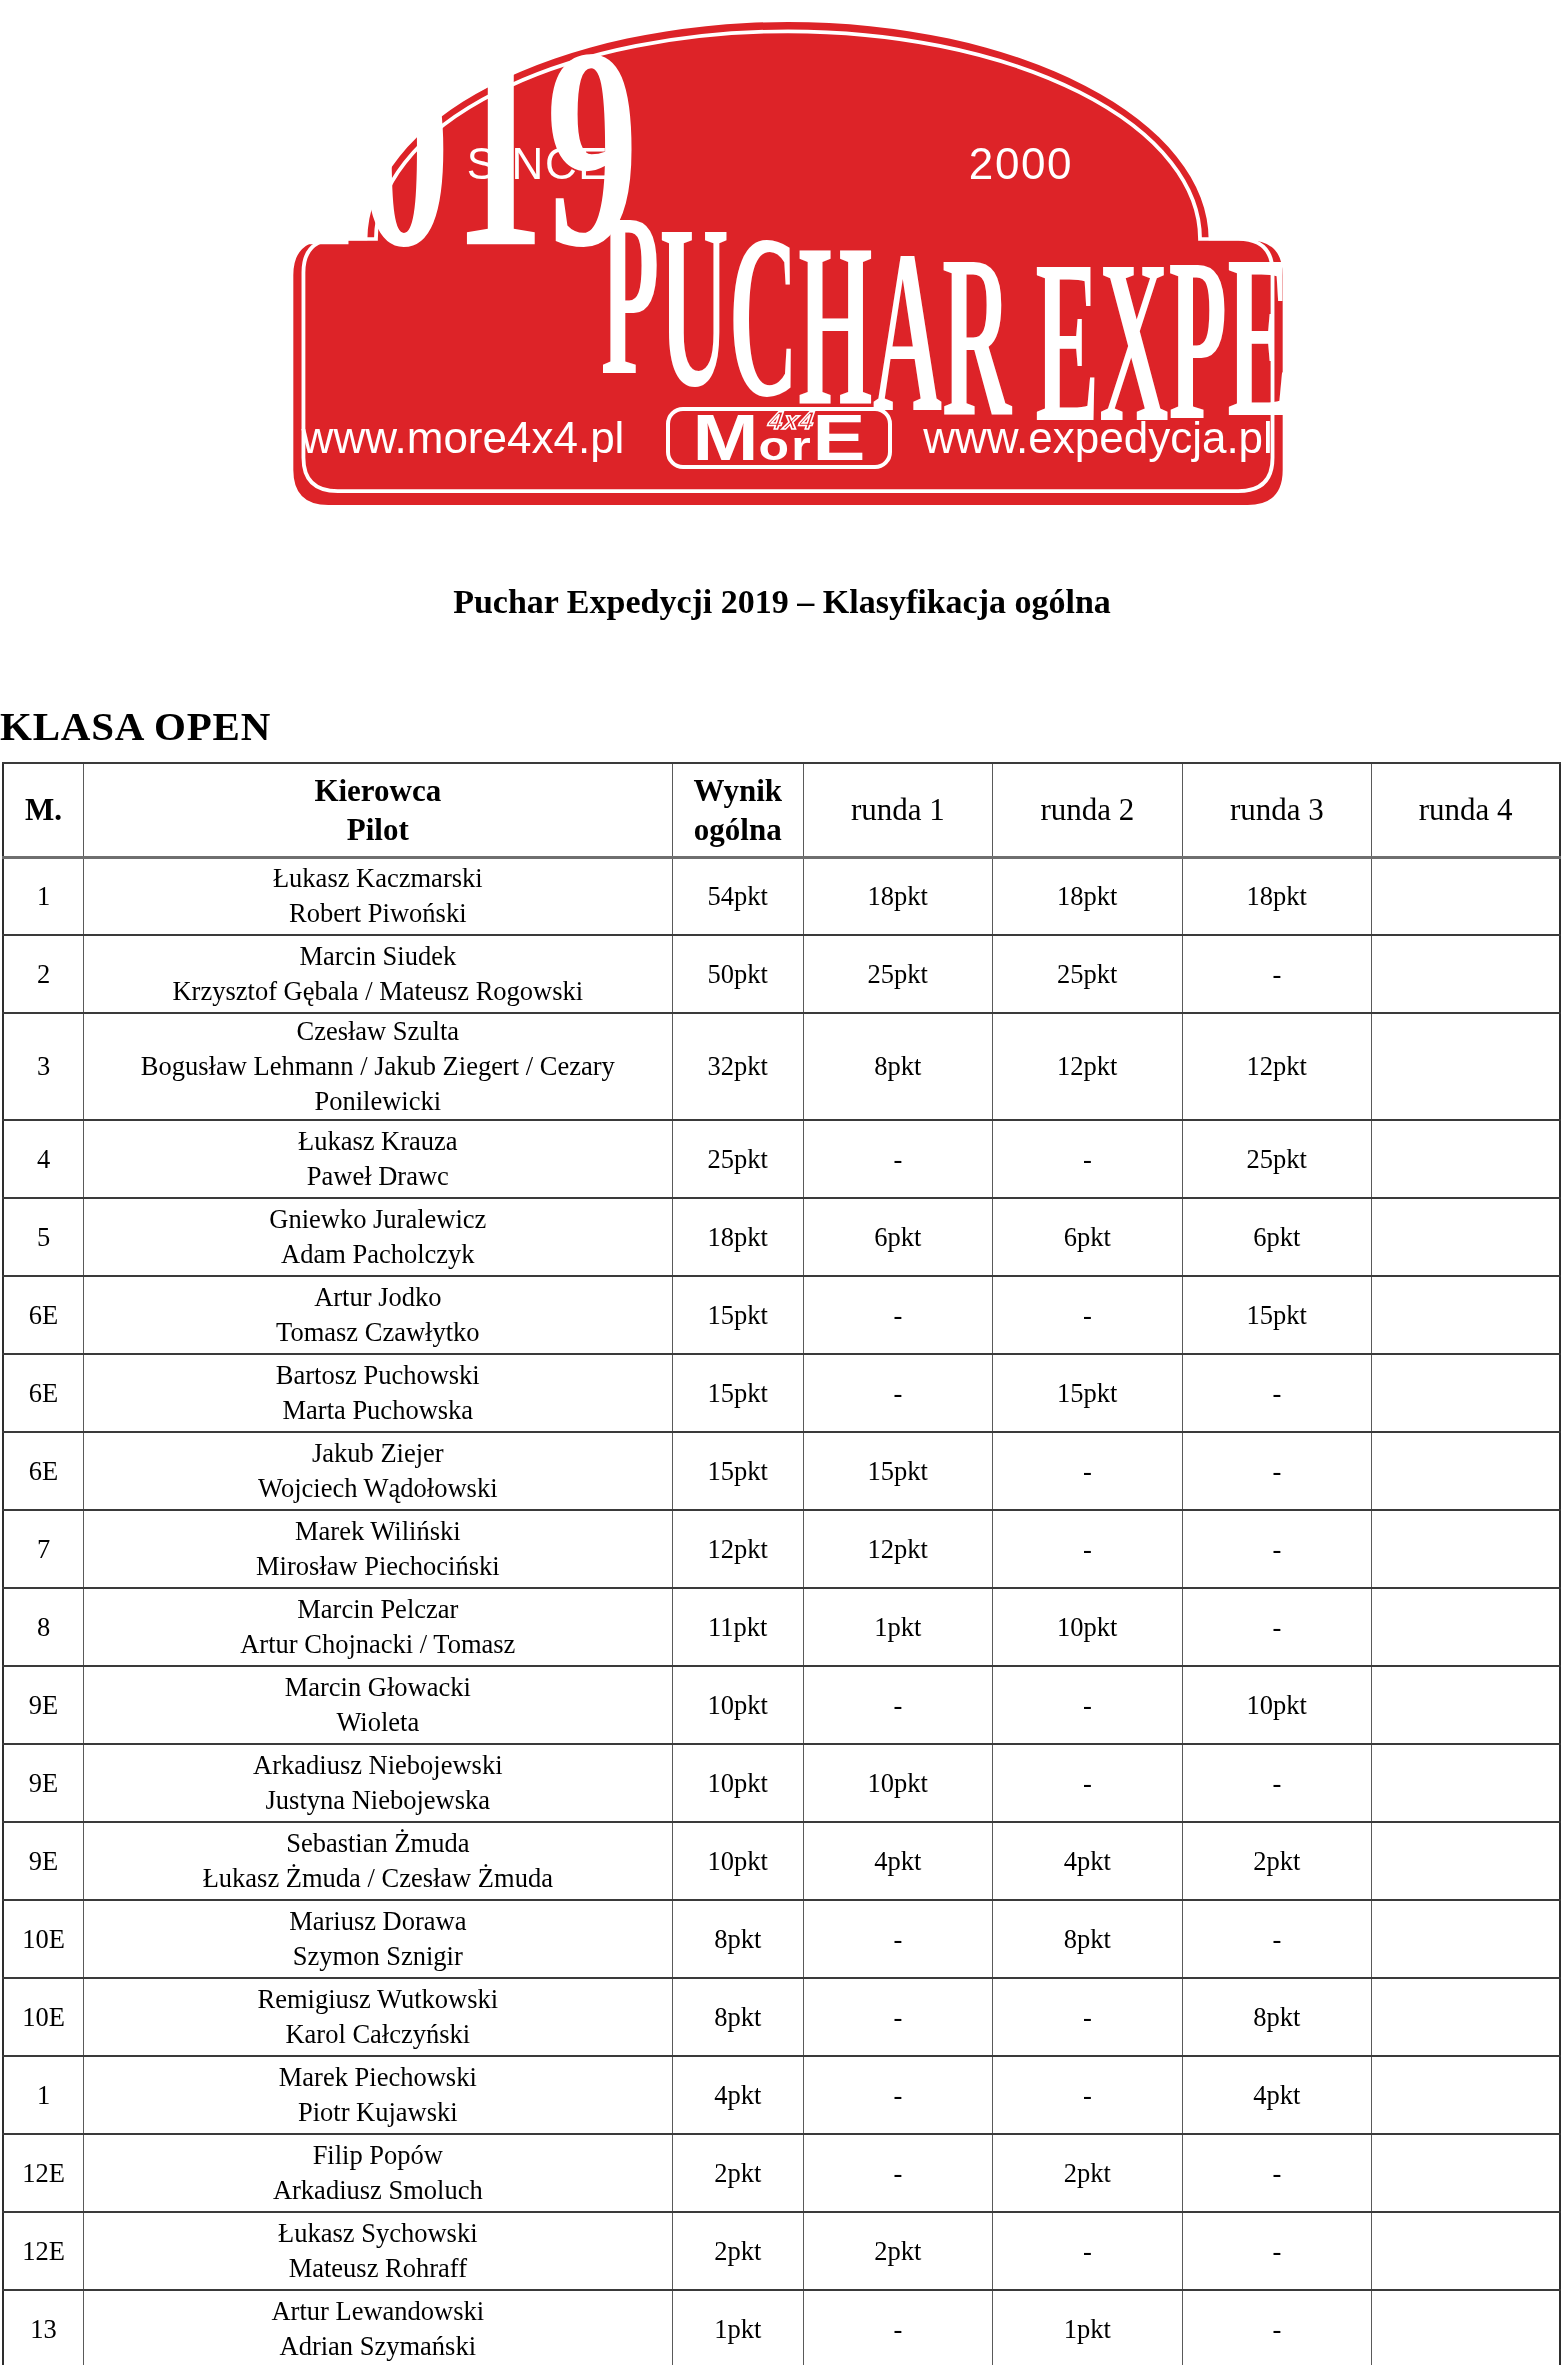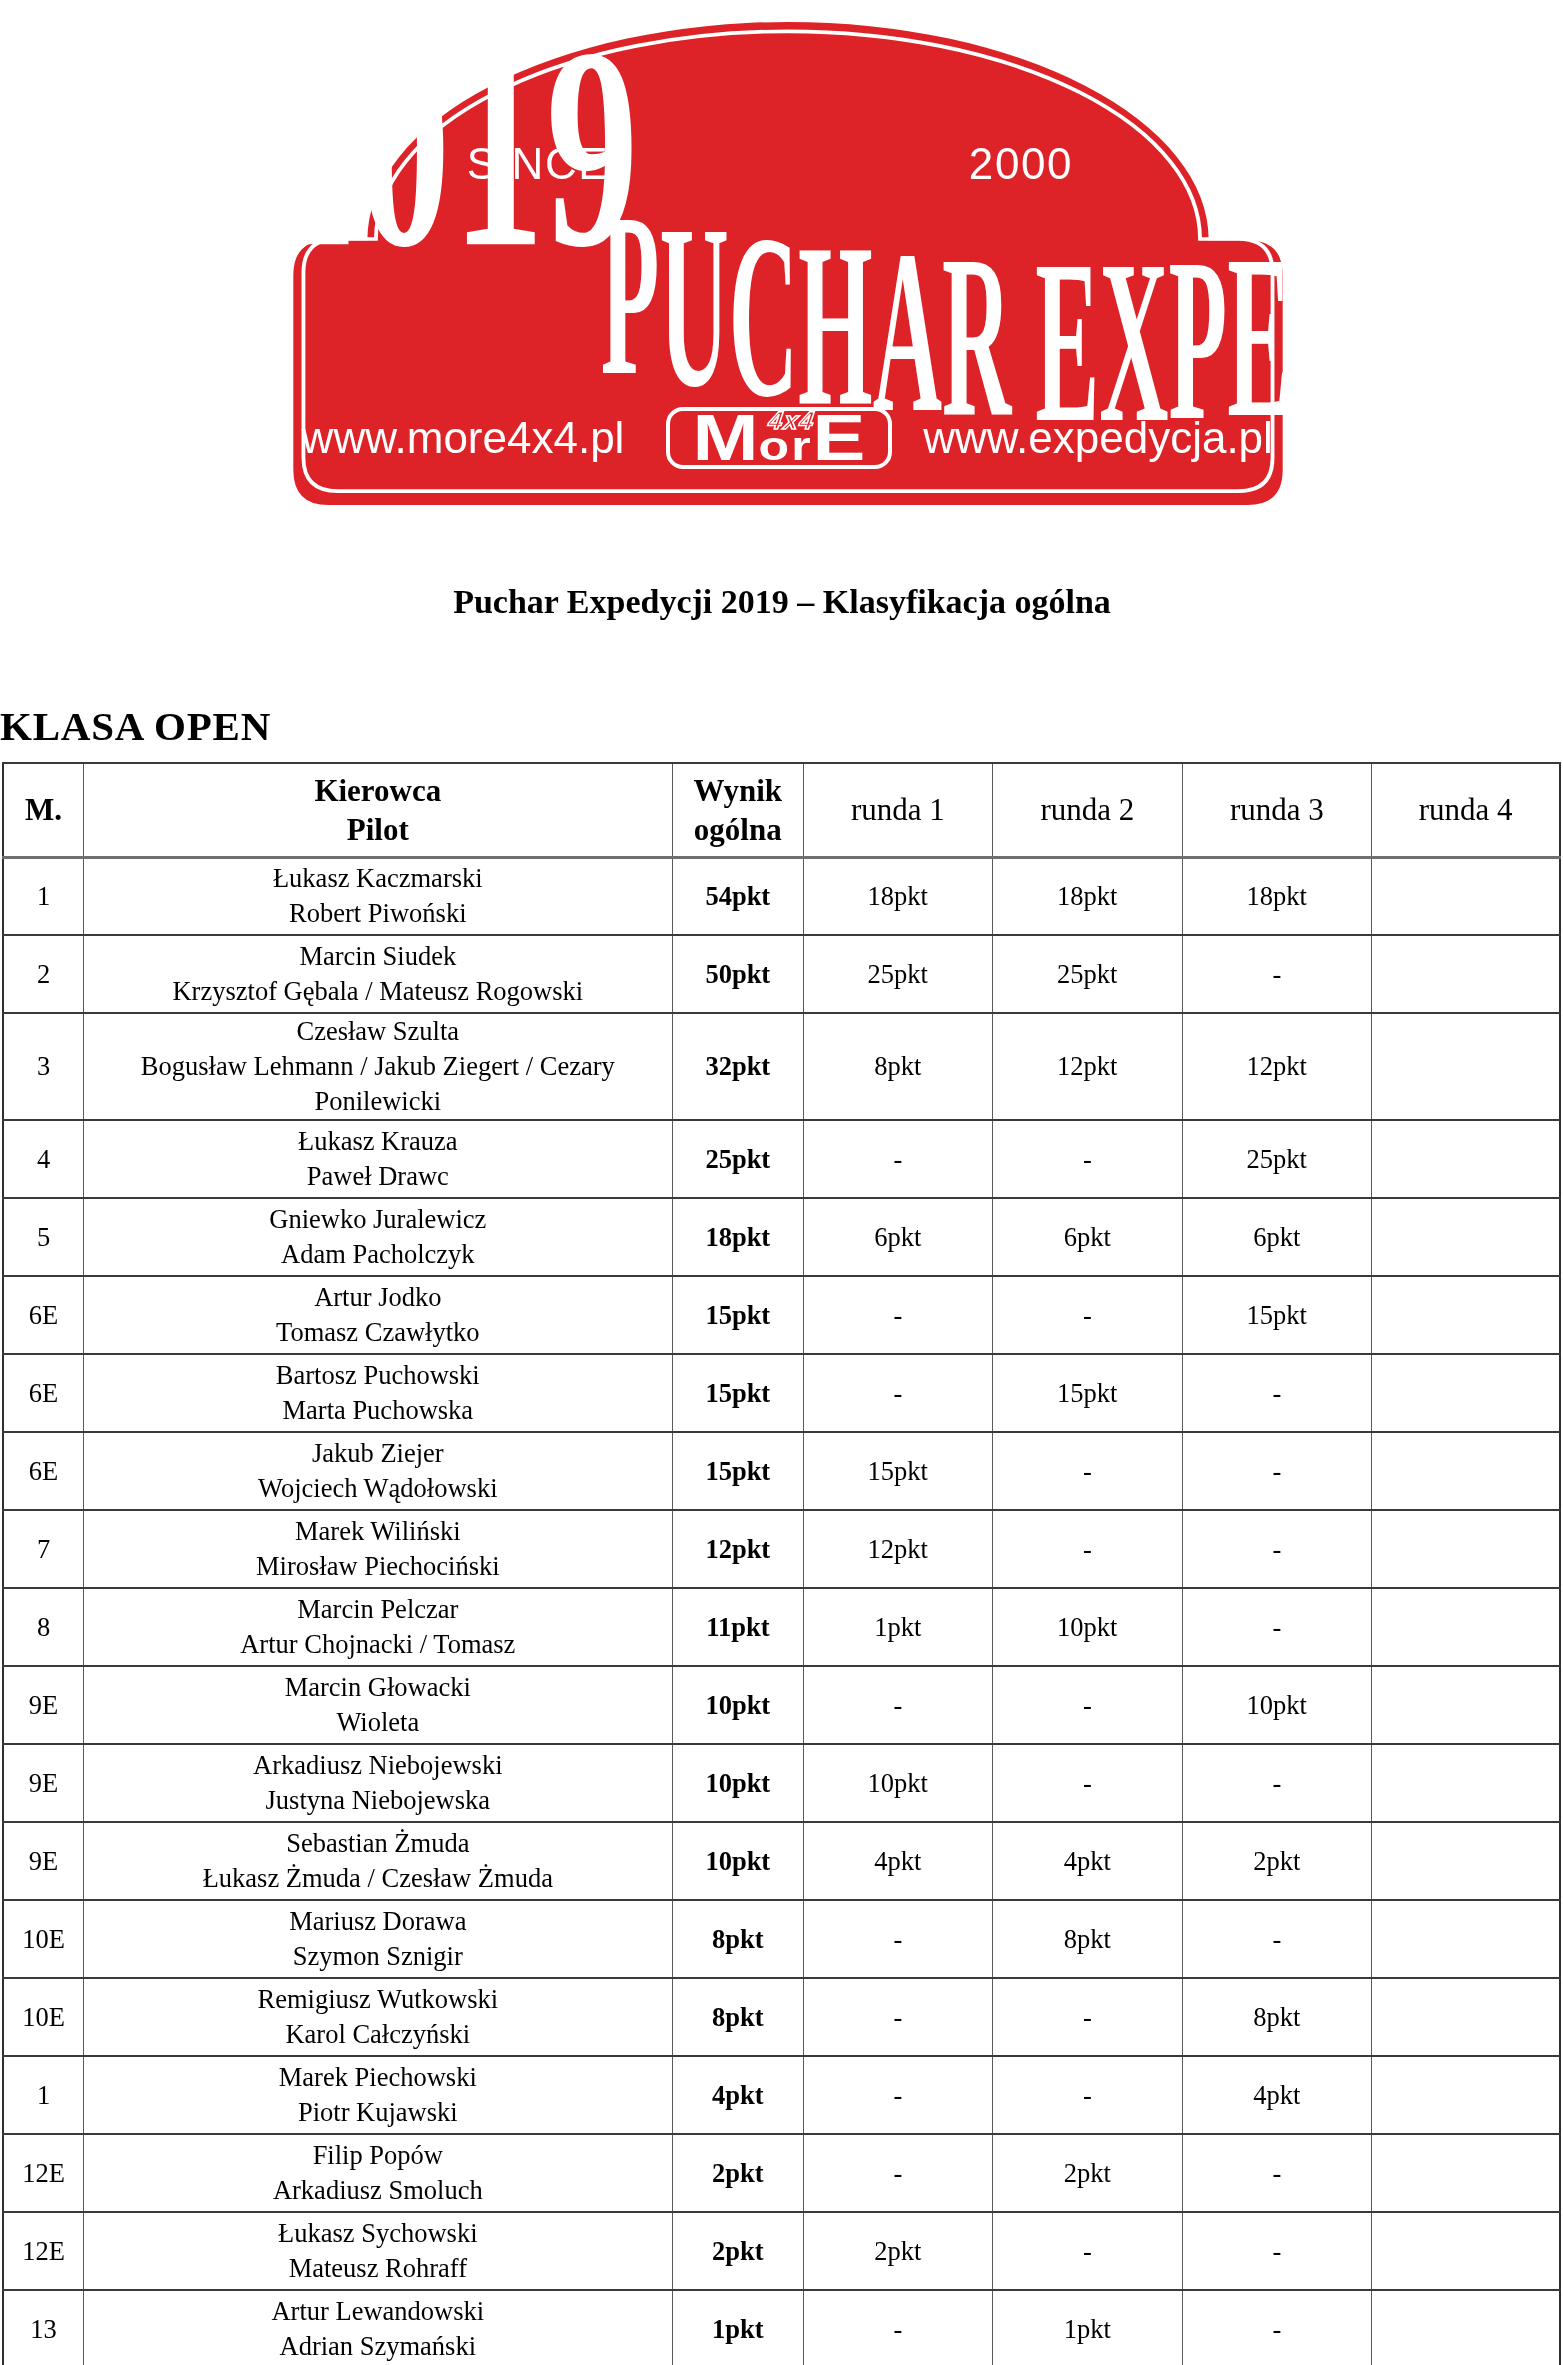--- a/index.html
+++ b/index.html
@@ -87,21 +87,21 @@
     border-left: 1.6px solid #5a5a5a; border-right: 1.6px solid #5a5a5a;
     border-top: 2.3px solid #3a3a3a; border-bottom: 2.3px solid #3a3a3a;
     text-align: center; vertical-align: middle; padding: 0;
   }
   .results-table { border: 2.3px solid #2e2e2e; }
   .results-table thead th { height: 94px; font-size: 31px; border-bottom: 3.9px solid #6f6f6f; }
   .hdr-two-line { line-height: 39px; }
   .round-header { font-weight: normal; }
   .results-table tbody tr { height: 78px; }
   .crew-cell { padding: 3.1px 35px; line-height: 35px; }
-  .total-cell { font-weight: bold; }
+  .total-cell { font-weight: normal; }
   .pos-cell, .round-cell { font-weight: normal; }
 </style>
 </head>
 <body>
 
 <div class="plate-wrap">
   <svg class="plate-svg" viewBox="0 0 1270 620" aria-hidden="true">
     <path class="plate-fill" d="M 0 325 Q 0 280 45 280 L 95 280 A 540 280 0 0 1 1175 280 L 1225 280 Q 1270 280 1270 325 L 1270 575 Q 1270 620 1225 620 L 45 620 Q 0 620 0 575 Z"></path>
     <g transform="translate(13,12) scale(0.9795,0.952)">
       <path class="plate-inner" d="M 0 325 Q 0 280 45 280 L 95 280 A 540 280 0 0 1 1175 280 L 1225 280 Q 1270 280 1270 325 L 1270 575 Q 1270 620 1225 620 L 45 620 Q 0 620 0 575 Z"></path>

